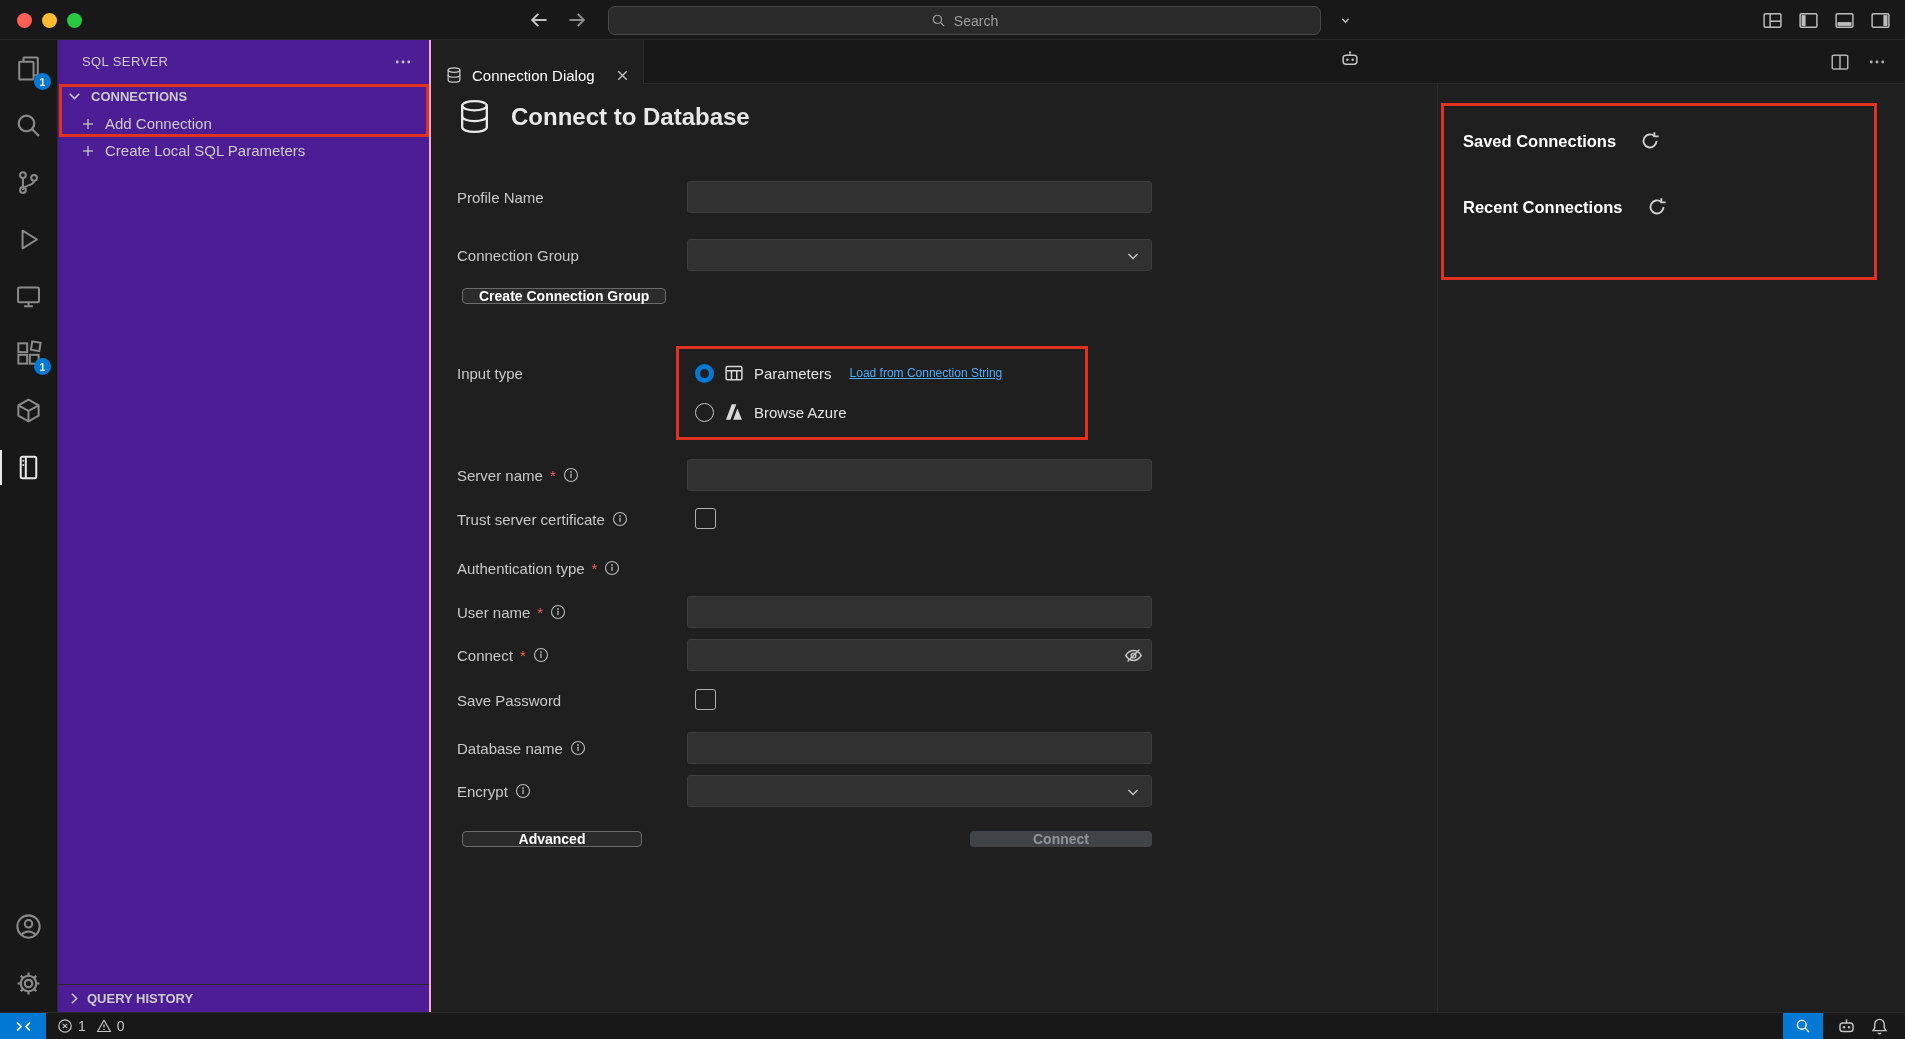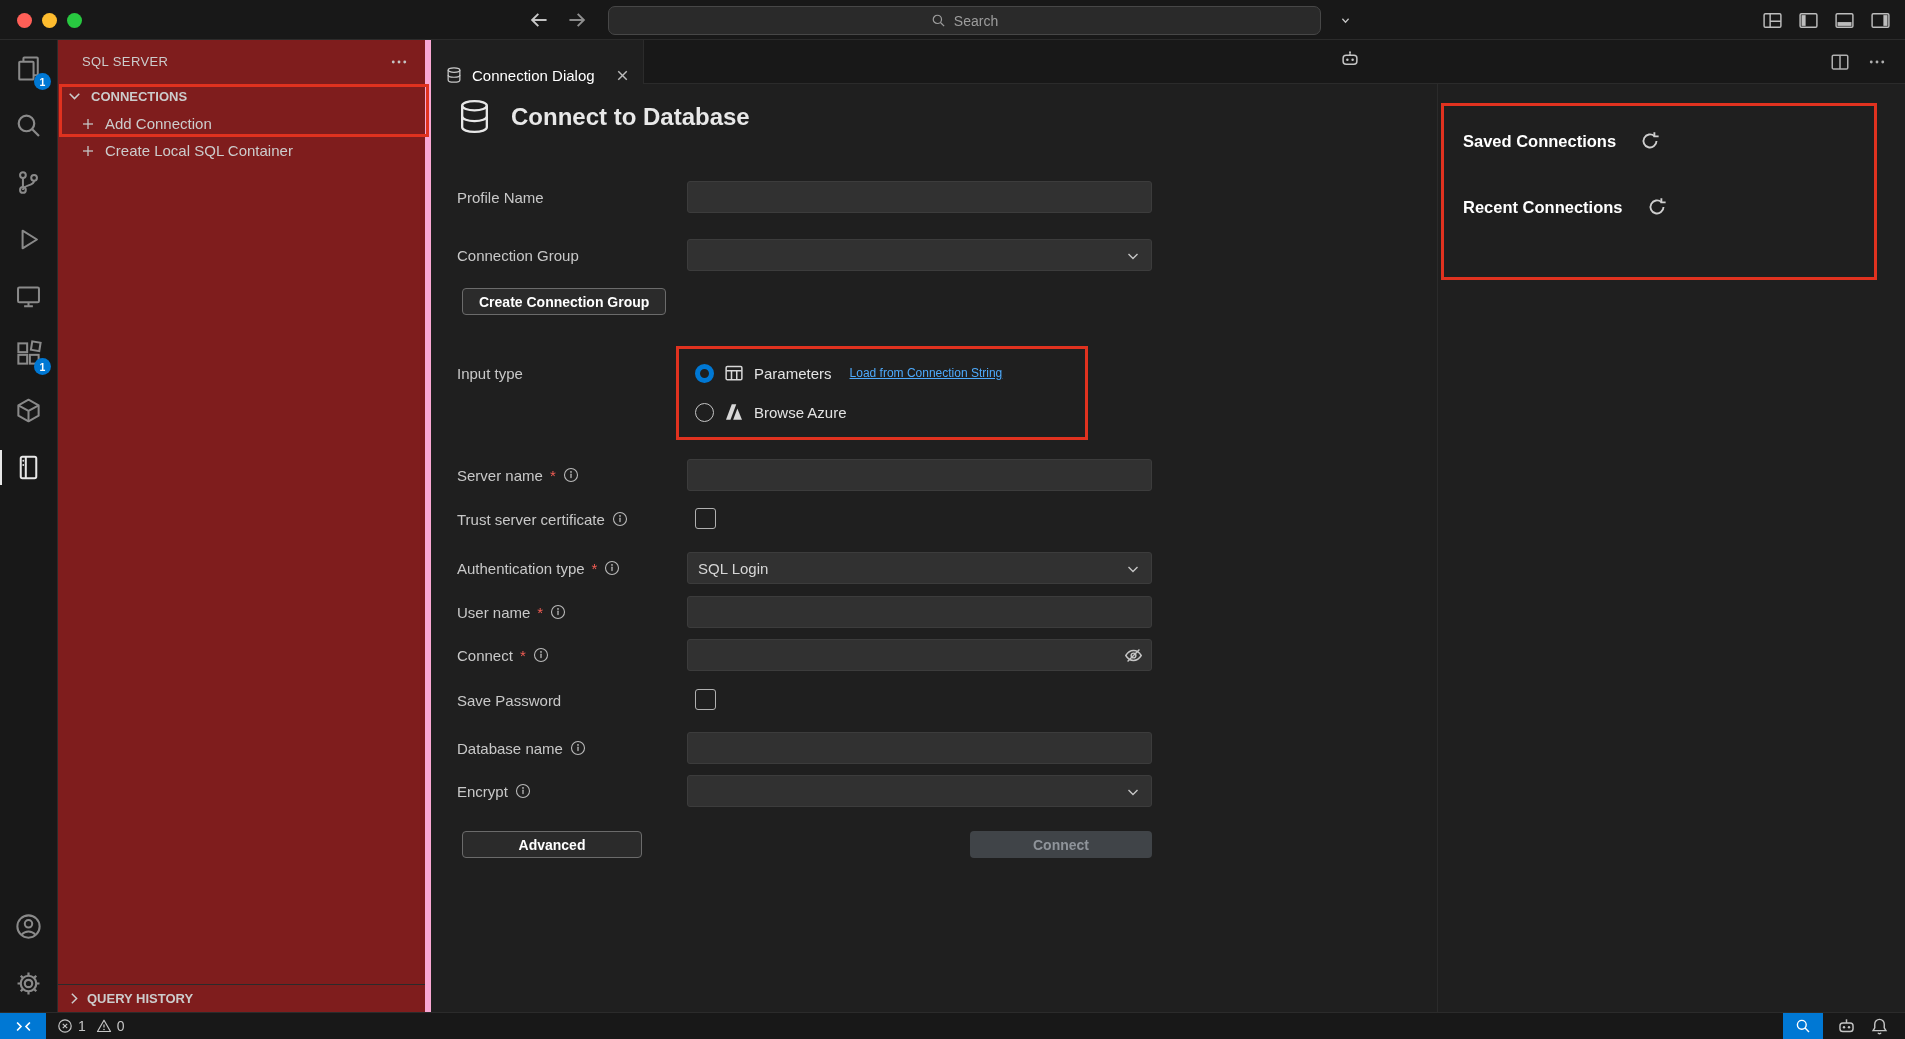--- a/index.html
+++ b/index.html
@@ -32,21 +32,21 @@
   
   .activitybar { position:absolute; left:0; top:0; bottom:0; width:58px; background:#181818; border-right:1px solid #2b2b2b; display:flex; flex-direction:column; }
   .ab-item { position:relative; width:100%; height:57px; display:flex; align-items:center; justify-content:center; color:#8a8a8a; cursor:pointer; }
   .ab-item svg { width:27px; height:27px; }
   .ab-item.active { color:#e7e7e7; }
   .ab-item.active::before { content:''; position:absolute; left:0; top:11px; bottom:11px; width:2px; background:#e7e7e7; }
   .ab-bottom { margin-top:auto; }
   .badge { position:absolute; right:6px; bottom:7px; min-width:17px; height:17px; padding:0 3px; border-radius:9px; background:var(--accent,#0078d4); color:#fff; font-size:10.5px; font-weight:700; display:flex; align-items:center; justify-content:center; }
 
   
-  .sidebar { position:absolute; left:58px; top:0; bottom:0; width:373px; background:#7f1d1d; border-right:6px solid #f9a8d4;text-align:center; }
+  .sidebar { position:absolute; left:58px; top:0; bottom:0; width:373px; background:#4c1d95; border-right:2px solid #f9a8d4;text-align:center; }
   .sb-header { height:43px; display:flex; align-items:center; padding:0 16px 0 24px; font-size:13px; letter-spacing:.4px; color:#cccccc; }
   .sb-header .more { margin-left:auto; width:20px; height:20px; color:#c5c5c5; cursor:pointer; }
   .sb-section { height:27px; display:flex; align-items:center; gap:8px; padding-left:8px; font-size:13px; font-weight:700; color:#cccccc; cursor:pointer; }
   .sb-section svg { width:17px; height:17px; flex:none; }
   .sb-item { height:27px; display:flex; align-items:center; gap:9px; padding-left:22px; font-size:15px; color:#cccccc; cursor:pointer; }
   .sb-item svg { width:16px; height:16px; flex:none; color:#c5c5c5; }
   .sb-bottom { position:absolute; left:0; right:0; bottom:0; height:28px; border-top:1px solid #2b2b2b; display:flex; align-items:center; gap:4px; padding-left:8px; font-size:13px; font-weight:700; color:#cccccc; cursor:pointer; }
   .sb-bottom svg { width:17px; height:17px; }
 
   
@@ -75,21 +75,21 @@
   .input { width:465px; height:32px; background:#313131; border:1px solid #3c3c3c; border-radius:3px; color:#d6d6d6; font-size:15px; padding:0 10px; font-family:inherit; }
   .select { width:465px; height:32px; background:#313131; border:1px solid #3c3c3c; border-radius:3px; display:flex; align-items:center; padding:0 34px 0 10px; font-size:15px; color:#d6d6d6; cursor:pointer; position:relative; }
   .sel-chev { position:absolute; right:10px; top:8px; width:16px; height:16px; color:#c5c5c5; }
   .checkbox { position:absolute; top:5px; left:264px; width:21px; height:21px; border:1px solid #b0b0b0; border-radius:3px; background:transparent; cursor:pointer; }
   .radio-row { display:flex; align-items:center; gap:10px; height:32px; padding-left:8px; cursor:pointer; }
   .radio { width:19px; height:19px; border-radius:50%; border:1.5px solid #c5c5c5; flex:none; }
   .radio.sel { border:5.5px solid var(--accent,#0078d4); background:#1f1f1f; }
   .opt-ic { width:20px; height:20px; color:#d8d8d8; flex:none; }
   .opt-label { font-size:15px; color:#e3e3e3; }
   .link { color:var(--link,#4daafc); text-decoration:underline; font-size:12px; margin-left:8px; cursor:pointer; white-space:nowrap; }
-  .btn { position:absolute; top:0; height:27px; border-radius:4px; font-size:14px; font-weight:700; font-family:inherit; cursor:pointer; display:flex; align-items:center; justify-content:center; }
+  .btn { position:absolute; top:0; height:16px; border-radius:4px; font-size:14px; font-weight:700; font-family:inherit; cursor:pointer; display:flex; align-items:center; justify-content:center; }
   .btn.sec { background:#2b2b2b; border:1px solid #6b6b6b; color:#ffffff; padding:0 16px; }
   .btn.disabled { background:#404448; border:none; color:#8f949a; cursor:default; }
   .pwd { position:relative; width:465px; height:32px; }
   .pwd .input { padding-right:40px; }
   .eye { position:absolute; right:9px; top:7px; width:19px; height:19px; color:#c5c5c5; cursor:pointer; }
 
   
   .panel-row { position:absolute; left:25px; height:26px; display:flex; align-items:center; gap:24px; }
   .panel-title { font-size:16.5px; font-weight:700; color:#ffffff; white-space:nowrap; }
   .refresh-ic { width:20px; height:20px; color:#cfcfcf; cursor:pointer; }
@@ -273,21 +273,21 @@
             <line x1="8" y1="3" x2="8" y2="13"></line>
             <line x1="3" y1="8" x2="13" y2="8"></line>
           </svg>
         <span>Add Connection</span>
       </div>
       <div class="sb-item">
         <svg viewBox="0 0 16 16" fill="none" stroke="currentColor" stroke-width="1.3">
             <line x1="8" y1="3" x2="8" y2="13"></line>
             <line x1="3" y1="8" x2="13" y2="8"></line>
           </svg>
-        <span>Create Local SQL Container</span>
+        <span>Create Local SQL Parameters</span>
       </div>
       <div class="sb-bottom">
         <svg viewBox="0 0 16 16" fill="none" stroke="currentColor" stroke-width="1.4">
             <path d="M5.5 3.5 10 8l-4.5 4.5"></path>
           </svg>
         <span>QUERY HISTORY</span>
       </div>
     </div>
 
     <div class="editor">
@@ -410,26 +410,20 @@
           <div class="row" style="top:468px">
             <div class="lbl">
               <span>Authentication type</span>
                 <span class="req">*</span>
               <svg class="info-ic" viewBox="0 0 16 16">
                   <circle cx="8" cy="8" r="6.5" fill="none" stroke="currentColor" stroke-width="1.1"></circle>
                   <circle cx="8" cy="4.9" r="0.9" fill="currentColor"></circle>
                   <rect x="7.35" y="6.6" width="1.3" height="4.6" rx="0.6" fill="currentColor"></rect>
                 </svg>
             </div>
-            <div class="select ctl">
-              <span class="sel-val">SQL Login</span>
-              <svg class="sel-chev" viewBox="0 0 16 16" fill="none" stroke="currentColor" stroke-width="1.4">
-                  <path d="M3.5 6l4.5 4.5L12.5 6"></path>
-                </svg>
-            </div>
           </div>
 
           <div class="row" style="top:512px">
             <div class="lbl">
               <span>User name</span>
                 <span class="req">*</span>
               <svg class="info-ic" viewBox="0 0 16 16">
                   <circle cx="8" cy="8" r="6.5" fill="none" stroke="currentColor" stroke-width="1.1"></circle>
                   <circle cx="8" cy="4.9" r="0.9" fill="currentColor"></circle>
                   <rect x="7.35" y="6.6" width="1.3" height="4.6" rx="0.6" fill="currentColor"></rect>

